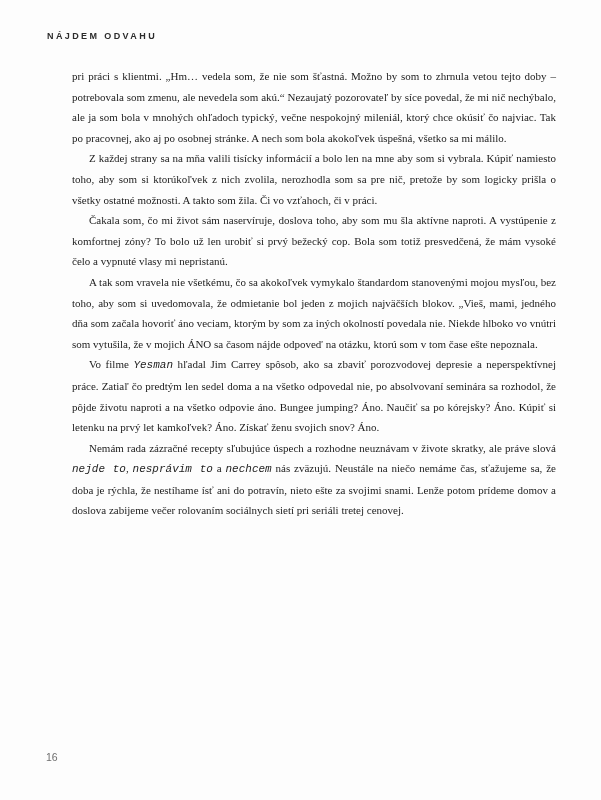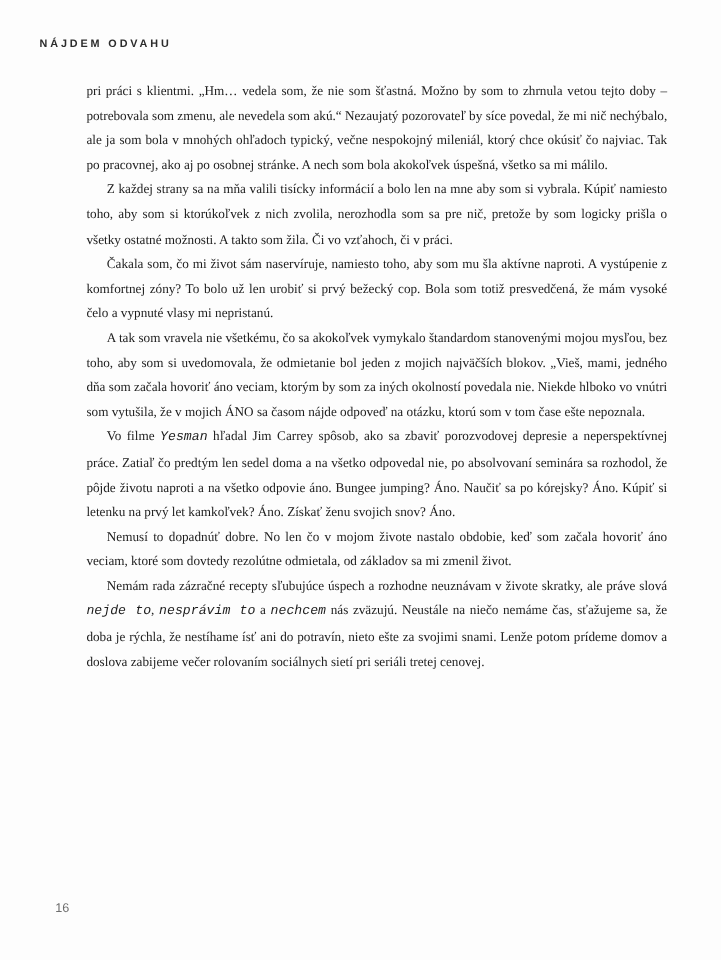--- a/index.html
+++ b/index.html
@@ -15,21 +15,21 @@
     position: relative;
     width: 601px;
     height: 800px;
     background: #fdfdfd;
     color: #1c1c1c;
     overflow: hidden;
     font-family: "Liberation Serif", "DejaVu Serif", serif;
   }
   .running-header {
     position: absolute;
-    left: 33px;
+    left: 47px;
     top: 31px;
     font-family: "Liberation Sans", "DejaVu Sans", sans-serif;
     font-size: 9px;
     font-weight: 700;
     letter-spacing: 2.4px;
     color: #2c2c2c;
     text-transform: uppercase;
   }
   .text-block {
     position: absolute;
@@ -68,27 +68,26 @@
 <div class="page">
 
   <header class="running-header">NÁJDEM ODVAHU</header>
 
   <main class="text-block">
 
     <p class="para no-indent">pri práci s klientmi. „Hm… vedela som, že nie som šťastná. Možno by som to zhrnula vetou tejto doby – potrebovala som zmenu, ale nevedela som akú.“ Nezaujatý pozorovateľ by síce povedal, že mi nič nechýbalo, ale ja som bola v mnohých ohľadoch typický, večne nespokojný mileniál, ktorý chce okúsiť čo najviac. Tak po pracovnej, ako aj po osobnej stránke. A nech som bola akokoľvek úspešná, všetko sa mi málilo.</p>
 
     <p class="para">Z každej strany sa na mňa valili tisícky informácií a bolo len na mne aby som si vybrala. Kúpiť namiesto toho, aby som si ktorúkoľvek z nich zvolila, nerozhodla som sa pre nič, pretože by som logicky prišla o všetky ostatné možnosti. A takto som žila. Či vo vzťahoch, či v práci.</p>
 
-    <p class="para">Čakala som, čo mi život sám naservíruje, namiesto toho, aby som mu šla aktívne naproti. A vystúpenie z komfortnej zóny? To bolo už len urobiť si prvý bežecký cop. Bola som totiž presvedčená, že mám vysoké čelo a vypnuté vlasy mi nepristanú.</p>
+    <p class="para">Čakala som, čo mi život sám naservíruje, doslova toho, aby som mu šla aktívne naproti. A vystúpenie z komfortnej zóny? To bolo už len urobiť si prvý bežecký cop. Bola som totiž presvedčená, že mám vysoké čelo a vypnuté vlasy mi nepristanú.</p>
 
     <p class="para">A tak som vravela nie všetkému, čo sa akokoľvek vymykalo štandardom stanovenými mojou mysľou, bez toho, aby som si uvedomovala, že odmietanie bol jeden z mojich najväčších blokov. „Vieš, mami, jedného dňa som začala hovoriť áno veciam, ktorým by som za iných okolností povedala nie. Niekde hlboko vo vnútri som vytušila, že v mojich ÁNO sa časom nájde odpoveď na otázku, ktorú som v tom čase ešte nepoznala.</p>
 
     <p class="para"><span>Vo filme </span><em>Yesman</em><span> hľadal Jim Carrey spôsob, ako sa zbaviť porozvodovej depresie a neperspektívnej práce. Zatiaľ čo predtým len sedel doma a na všetko odpovedal nie, po absolvovaní seminára sa rozhodol, že pôjde životu naproti a na všetko odpovie áno. Bungee jumping? Áno. Naučiť sa po kórejsky? Áno. Kúpiť si letenku na prvý let kamkoľvek? Áno. Získať ženu svojich snov? Áno.</span></p>
 
-    <p class="para">Nemusí to dopadnúť dobre. No len čo v mojom živote nastalo obdobie, keď som začala hovoriť áno veciam, ktoré som dovtedy rezolútne odmietala, od základov sa mi zmenil život.</p>
 
     <p class="para"><span>Nemám rada zázračné recepty sľubujúce úspech a rozhodne neuznávam v živote skratky, ale práve slová </span><em>nejde to</em><span>, </span><em>nesprávim to</em><span> a </span><em>nechcem</em><span> nás zväzujú. Neustále na niečo nemáme čas, sťažujeme sa, že doba je rýchla, že nestíhame ísť ani do potravín, nieto ešte za svojimi snami. Lenže potom prídeme domov a doslova zabijeme večer rolovaním sociálnych sietí pri seriáli tretej cenovej.</span></p>
 
   </main>
 
   <footer class="page-number">16</footer>
 
 </div>
 
 </body></html>

